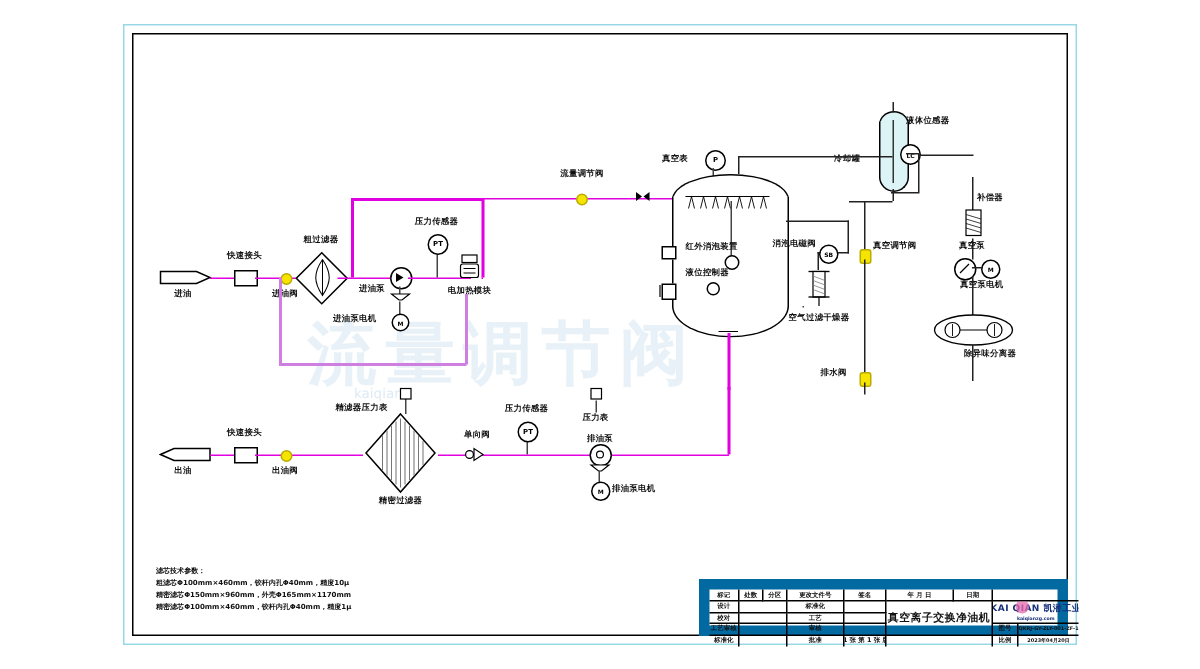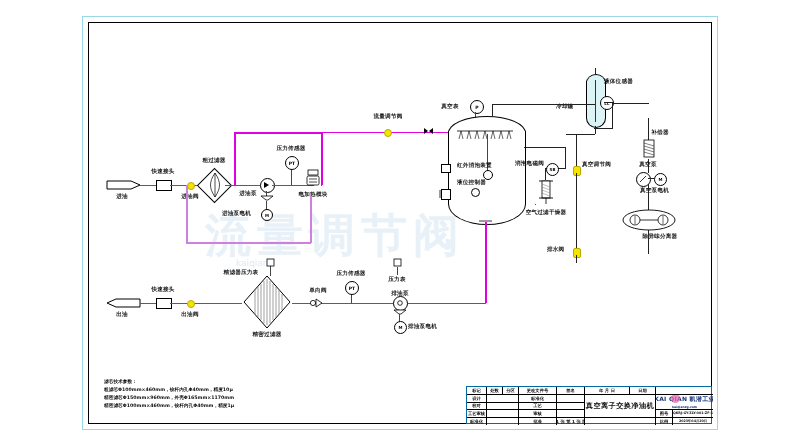--- a/index.html
+++ b/index.html
@@ -60,21 +60,21 @@
      border-left:5px solid #000;}
 
   
   .nozzle{position:absolute;}
 
   
   .notes{position:absolute;font-size:4.7px;color:#111;line-height:1.72;
          white-space:nowrap;font-weight:bold;}
 
   
-  .tb{position:absolute;border:1px solid #0369a1;box-sizing:border-box;background:#fff;}
+  .tb{position:absolute;border:7px solid #0369a1;box-sizing:border-box;background:#fff;}
   .tb-cell{position:absolute;border-right:1px solid #000;border-bottom:1px solid #000;
      box-sizing:border-box;font-size:4.3px;display:flex;align-items:center;
      justify-content:center;color:#111;overflow:hidden;white-space:nowrap;font-weight:bold;}
   .tb-cell.nb{border-bottom:none;}
   .tb-cell.nr{border-right:none;}
   .tb-title{font-size:7.2px;font-weight:bold;letter-spacing:.4px;}
   .logo-txt{font-size:6px;font-weight:bold;color:#16307a;letter-spacing:.3px;}
   .logo-sub{font-size:3.1px;color:#16307a;}
   .logo-mark{position:absolute;width:9px;height:9px;border-radius:50%;
      background:#e86ab0;opacity:.75;}

